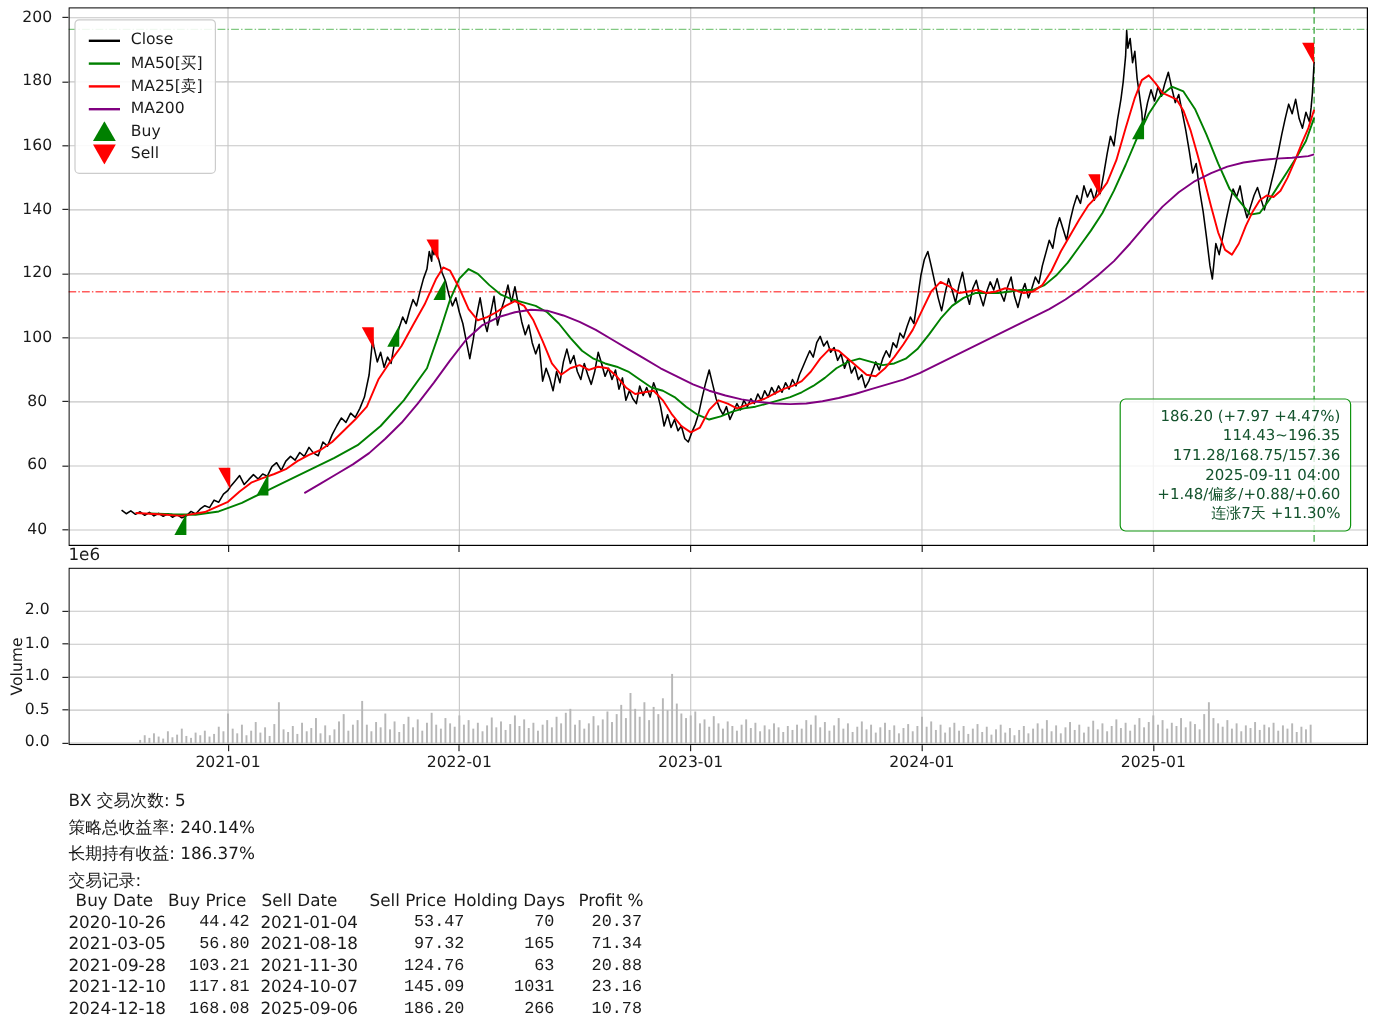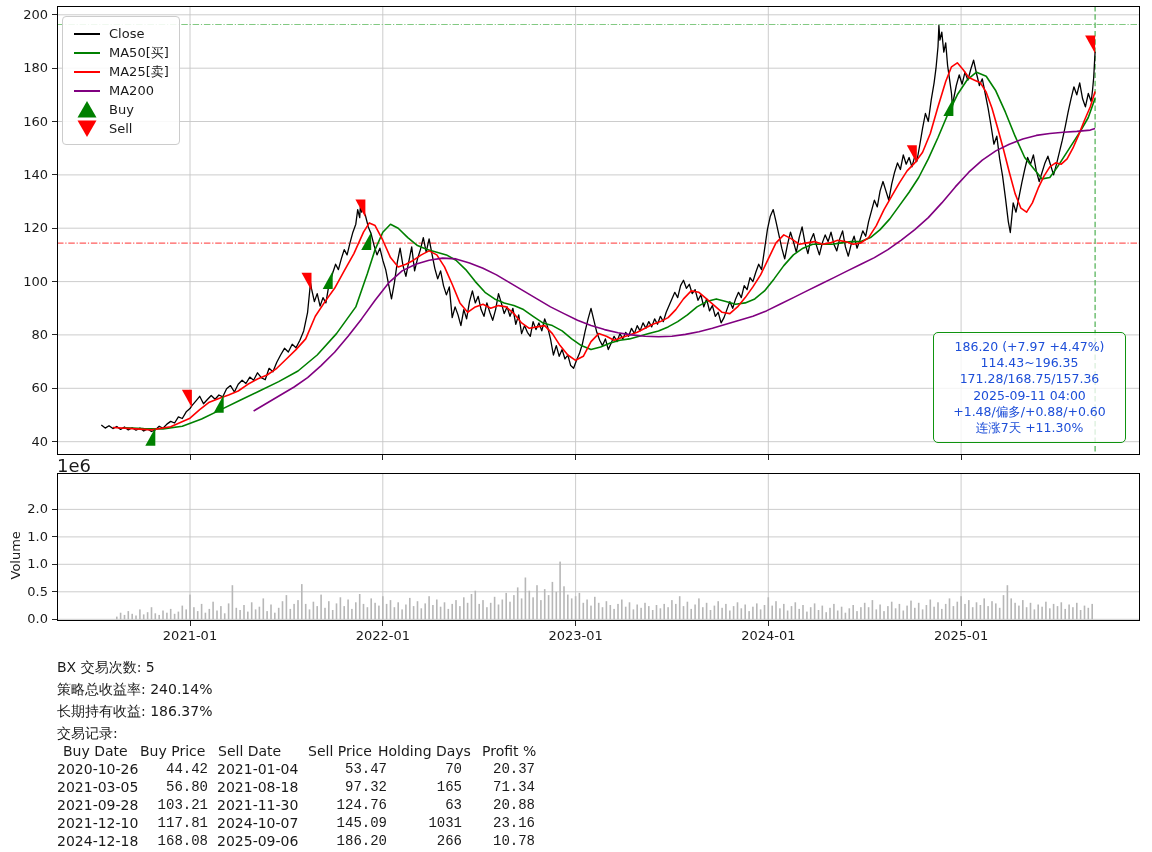--- a/index.html
+++ b/index.html
@@ -1,32 +1,32 @@
 <!DOCTYPE html>
 <html><head>
 <meta charset="utf-8">
 <style>
   html,body{margin:0;padding:0;background:#fff;}
   .figure{position:relative;width:1152px;height:852px;background:#ffffff;
           font-family:"DejaVu Sans","Liberation Sans",sans-serif;color:#1a1a1a;overflow:hidden;}
   svg{position:absolute;display:block;}
   .tick{position:absolute;background:#262626;}
   .tick-label{position:absolute;font-size:13px;color:#1a1a1a;white-space:nowrap;}
-  .ylab{text-align:right;width:34px;}
+  .ylab{text-align:center;width:34px;}
   .xlab{transform:translateX(-50%);}
-  .exp-label{position:absolute;font-size:18px;}
+  .exp-label{position:absolute;font-size:14px;}
   .axis-title{position:absolute;font-size:13px;transform:rotate(-90deg);transform-origin:center;white-space:nowrap;}
   .legend{position:absolute;left:62px;top:16px;background:rgba(255,255,255,0.88);
           border:1px solid #cccccc;border-radius:4px;padding:7px 10px 6px 10px;z-index:5;}
   .legend-row{display:flex;align-items:center;height:19px;}
   .legend-swatch{width:27px;display:flex;justify-content:center;align-items:center;margin-right:9px;}
   .legend-label{font-size:13px;color:#1a1a1a;white-space:nowrap;}
   .infobox{position:absolute;right:26px;top:332px;width:175px;padding:6px 8px;z-index:6;
            border:1.4px solid #0f930f;border-radius:5px;background:rgba(255,255,255,0.78);
-           text-align:center;color:#1d4ed8;font-size:12.5px;line-height:16.2px;white-space:nowrap;}
+           text-align:right;color:#14532d;font-size:12.5px;line-height:16.2px;white-space:nowrap;}
   .stats-line{position:absolute;left:57px;font-size:14px;white-space:pre;}
   .thead-cell,.tcell{position:absolute;font-size:14px;white-space:nowrap;}
   .num{text-align:right;font-family:Liberation Mono, monospace;}
 </style>
 </head>
 <body>
 
 <div class="figure">
   <svg id="price-svg" style="left:57px;top:6px;" width="1083" height="449" viewBox="0 0 1083 449">
       <line x1="133.0" y1="0" x2="133.0" y2="449" stroke="#c6c6c6" stroke-width="0.9"></line>

